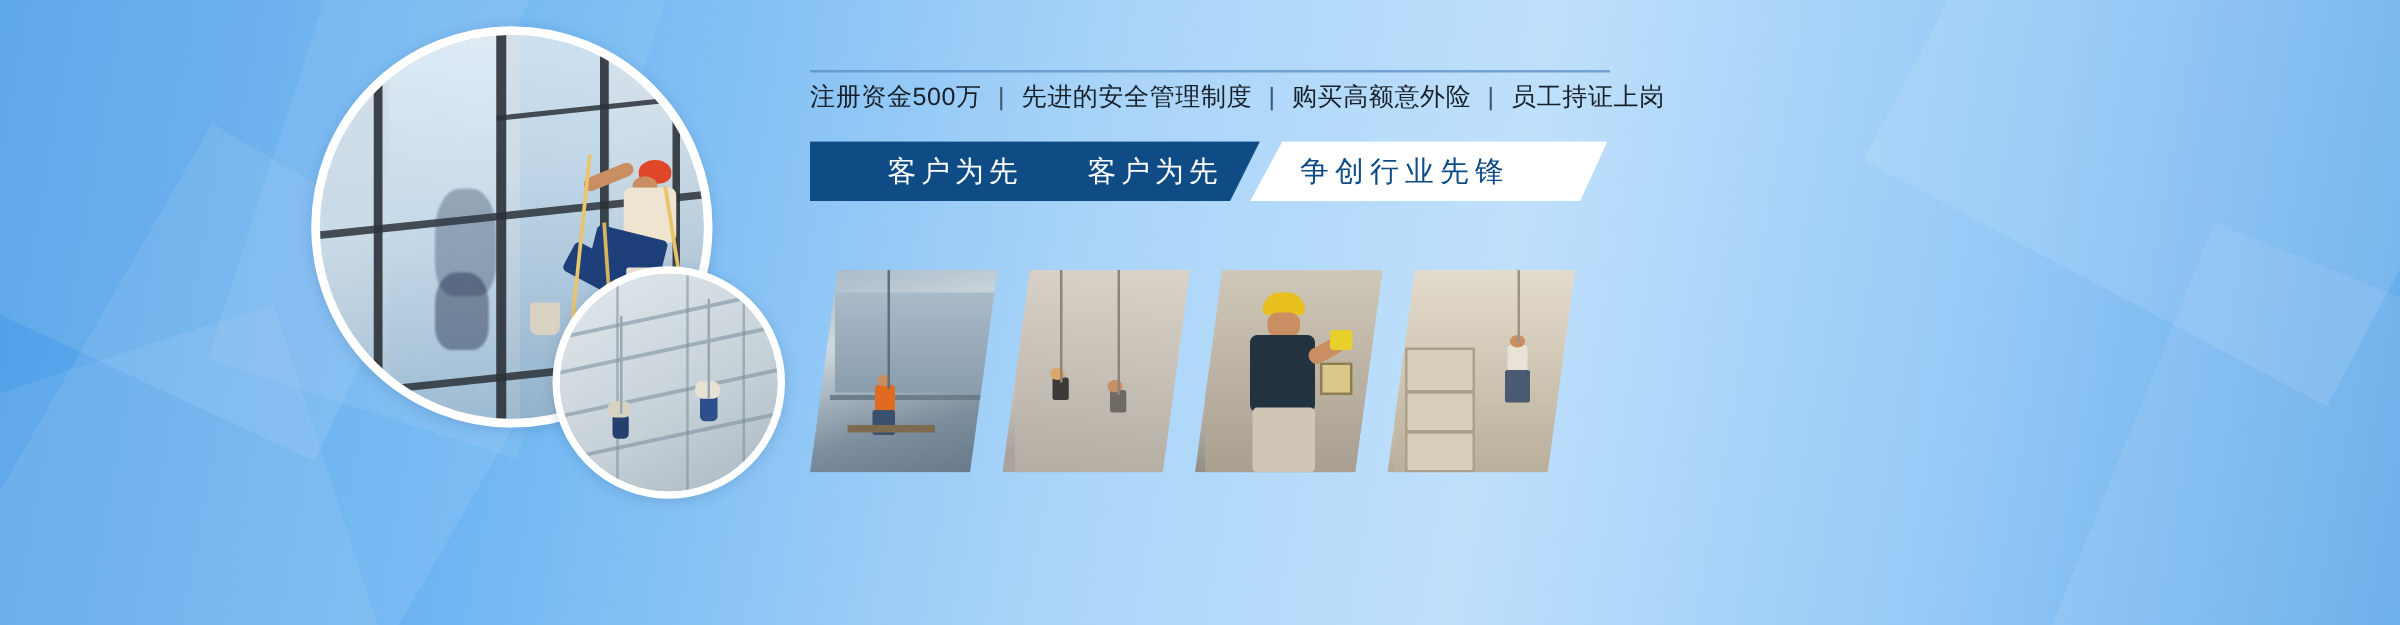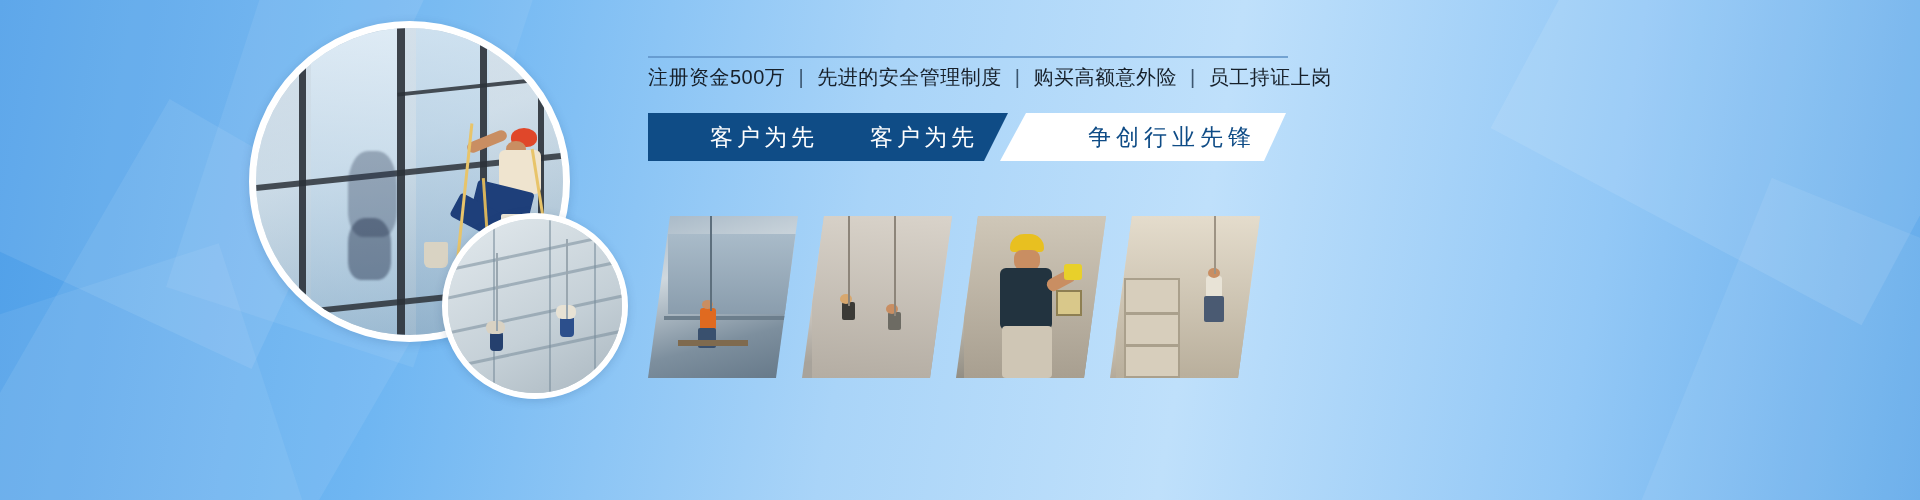--- a/index.html
+++ b/index.html
@@ -73,21 +73,21 @@
     clip-path:polygon(0 0,100% 0,calc(100% - 24px) 100%,0 100%);
     display:flex;align-items:center;
   }
   .ribbon-white{
     position:absolute;left:352px;top:0;height:48px;width:286px;background:#ffffff;
     clip-path:polygon(26px 0,100% 0,calc(100% - 22px) 100%,0 100%);
     display:flex;align-items:center;
   }
   .sl1{color:#fff;font-size:23px;letter-spacing:4px;margin-left:62px;white-space:nowrap;}
   .sl2{color:#fff;font-size:23px;letter-spacing:4px;margin-left:52px;white-space:nowrap;}
-  .sl3{color:#0f4c86;font-size:23px;letter-spacing:5px;margin-left:88px;white-space:nowrap;font-weight:500;}
+  .sl3{color:#0f4c86;font-size:23px;letter-spacing:5px;margin-left:40px;white-space:nowrap;font-weight:500;}
 
   
   .strip{position:absolute;left:648px;top:216px;width:650px;height:162px;display:flex;overflow:hidden;}
   .shard{position:relative;height:162px;overflow:hidden;margin-right:4px;}
   .shard .sc{position:absolute;inset:-10px;}
   .sh1{width:150px;clip-path:polygon(22px 0,100% 0,calc(100% - 22px) 100%,0 100%);}
   .sh2{width:150px;clip-path:polygon(22px 0,100% 0,calc(100% - 22px) 100%,0 100%);}
   .sh3{width:150px;clip-path:polygon(22px 0,100% 0,calc(100% - 22px) 100%,0 100%);}
   .sh4{width:150px;clip-path:polygon(22px 0,100% 0,calc(100% - 22px) 100%,0 100%);}
   .p1 .sc{background:linear-gradient(165deg,#9fb2c2 0%,#cfd8de 35%,#7d8f9e 70%,#5f7283 100%);}

